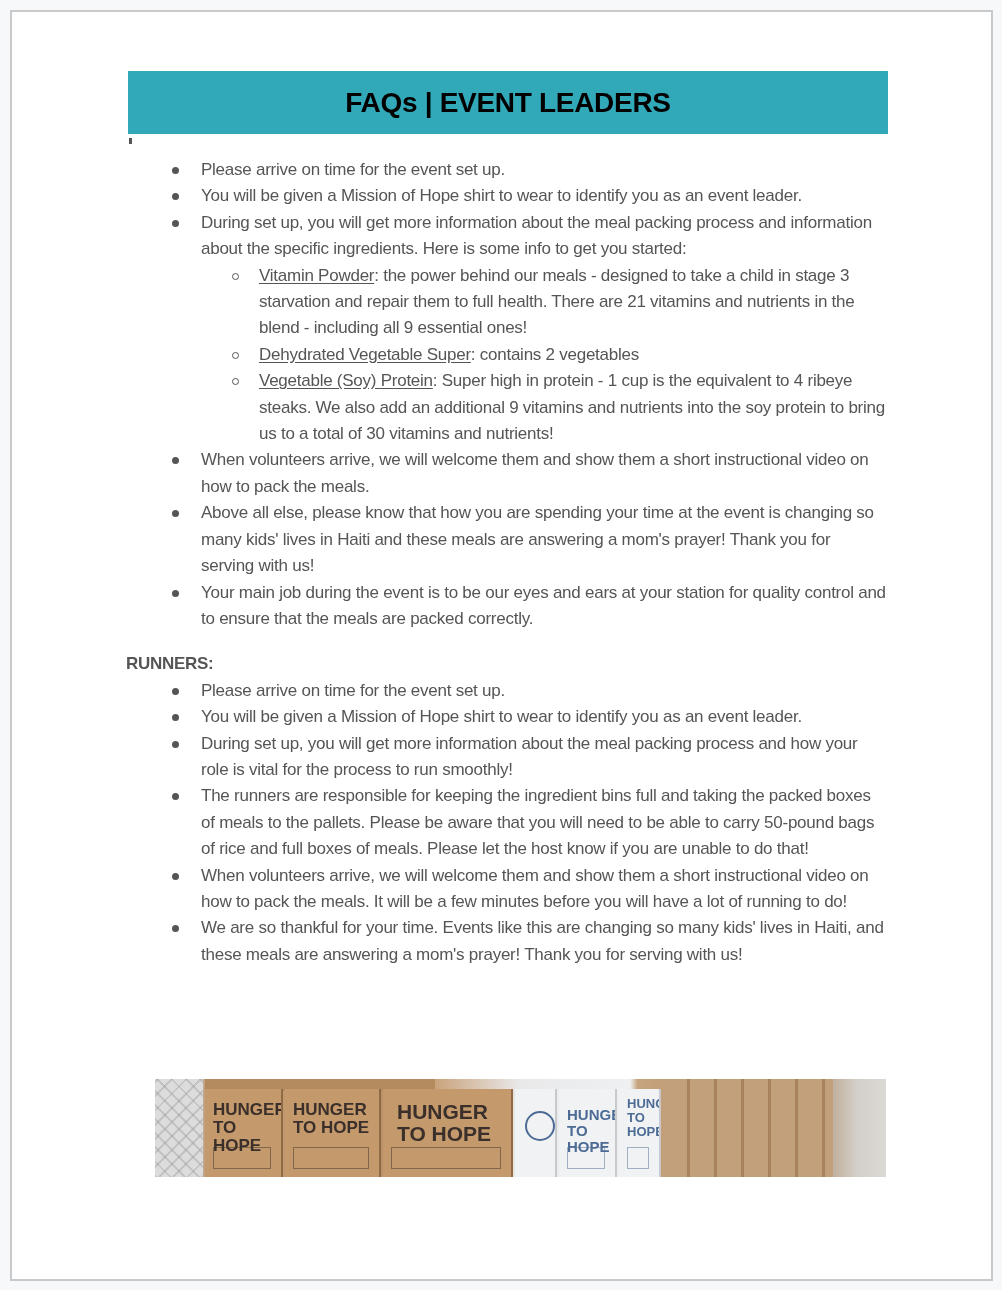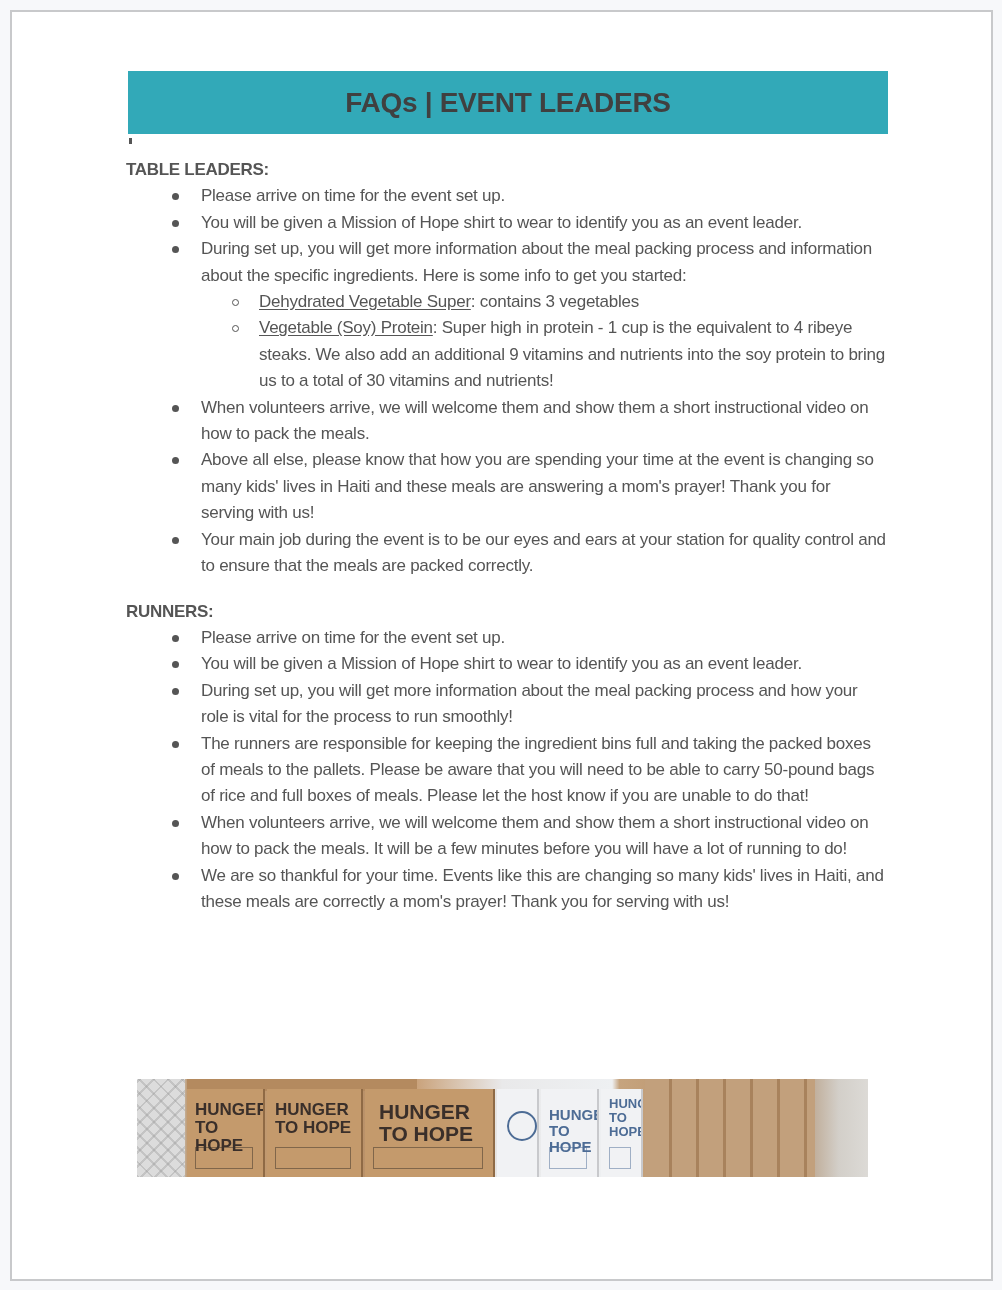--- a/index.html
+++ b/index.html
@@ -28,21 +28,21 @@
       left: 116px;
       top: 59px;
       width: 760px;
       height: 63px;
       background: #32a9b8;
       display: flex;
       align-items: center;
       justify-content: center;
     }
     .banner-title {
-      color: #404040;
+      color: #000000;
       font-weight: bold;
       font-size: 28px;
       letter-spacing: -0.3px;
     }
     .cursor-mark {
       position: absolute;
       left: 117px;
       top: 126px;
       width: 3px;
       height: 6px;
@@ -104,21 +104,21 @@
       border-radius: 50%;
       border: 1.2px solid #555555;
       background: transparent;
     }
     .u {
       text-decoration: underline;
       text-underline-offset: 2px;
     }
     .photo {
       position: absolute;
-      left: 125px;
+      left: 143px;
       top: 1067px;
       width: 731px;
       height: 98px;
       overflow: hidden;
       background: linear-gradient(90deg, #cfcfcd 0%, #d8d6d0 6%, #b8926a 7%, #c49c72 22%, #a98058 23%, #c9a179 38%, #e9e9ea 50%, #eef0f2 65%, #c6a47f 66%, #b78f66 80%, #a7825c 88%, #d3cfc9 96%, #dcdad6 100%);
     }
     .fence {
       position: absolute;
       left: 0;
       top: 0;
@@ -186,37 +186,40 @@
 <div class="page">
 
   <div class="banner">
     <span class="banner-title">FAQs | EVENT LEADERS</span>
   </div>
   <div class="cursor-mark"></div>
 
   <div class="content">
 
     <div>
-      <p class="section-heading">TABLE LEADERS:</p>
       <ul class="l1">
         <li>
           <span class="bullet"></span>
           <span>Please arrive on time for the event set up.</span>
         </li>
         <li>
           <span class="bullet"></span>
           <span>You will be given a Mission of Hope shirt to wear to identify you as an event leader.</span>
         </li>
         <li>
           <span class="bullet"></span>
           <span>During set up, you will get more information about the meal packing process and information about the specific ingredients. Here is some info to get you started:</span>
           <ul class="l2">
             <li>
               <span class="bullet"></span>
-              <span class="u">Dehydrated Vegetable Super</span><span>: contains 3 vegetables</span>
+              <span class="u">Vitamin Powder</span><span>: the power behind our meals - designed to take a child in stage 3 starvation and repair them to full health. There are 21 vitamins and nutrients in the blend - including all 9 essential ones!</span>
+            </li>
+            <li>
+              <span class="bullet"></span>
+              <span class="u">Dehydrated Vegetable Super</span><span>: contains 2 vegetables</span>
             </li>
             <li>
               <span class="bullet"></span>
               <span class="u">Vegetable (Soy) Protein</span><span>: Super high in protein - 1 cup is the equivalent to 4 ribeye steaks. We also add an additional 9 vitamins and nutrients into the soy protein to bring us to a total of 30 vitamins and nutrients!</span>
             </li>
           </ul>
         </li>
         <li>
           <span class="bullet"></span>
           <span>When volunteers arrive, we will welcome them and show them a short instructional video on how to pack the meals.</span>
@@ -252,21 +255,21 @@
         <li>
           <span class="bullet"></span>
           <span>The runners are responsible for keeping the ingredient bins full and taking the packed boxes of meals to the pallets. Please be aware that you will need to be able to carry 50-pound bags of rice and full boxes of meals. Please let the host know if you are unable to do that!</span>
         </li>
         <li>
           <span class="bullet"></span>
           <span>When volunteers arrive, we will welcome them and show them a short instructional video on how to pack the meals. It will be a few minutes before you will have a lot of running to do!</span>
         </li>
         <li>
           <span class="bullet"></span>
-          <span>We are so thankful for your time. Events like this are changing so many kids' lives in Haiti, and these meals are correctly a mom's prayer! Thank you for serving with us!</span>
+          <span>We are so thankful for your time. Events like this are changing so many kids' lives in Haiti, and these meals are answering a mom's prayer! Thank you for serving with us!</span>
         </li>
       </ul>
     </div>
   </div>
 
   <div class="photo">
     <div class="fence"></div>
     <div class="box-top" style="left:50px;width:230px;"></div>
     <div class="box" style="left:50px;width:78px;">
       <span>HUNGER TO HOPE</span>

